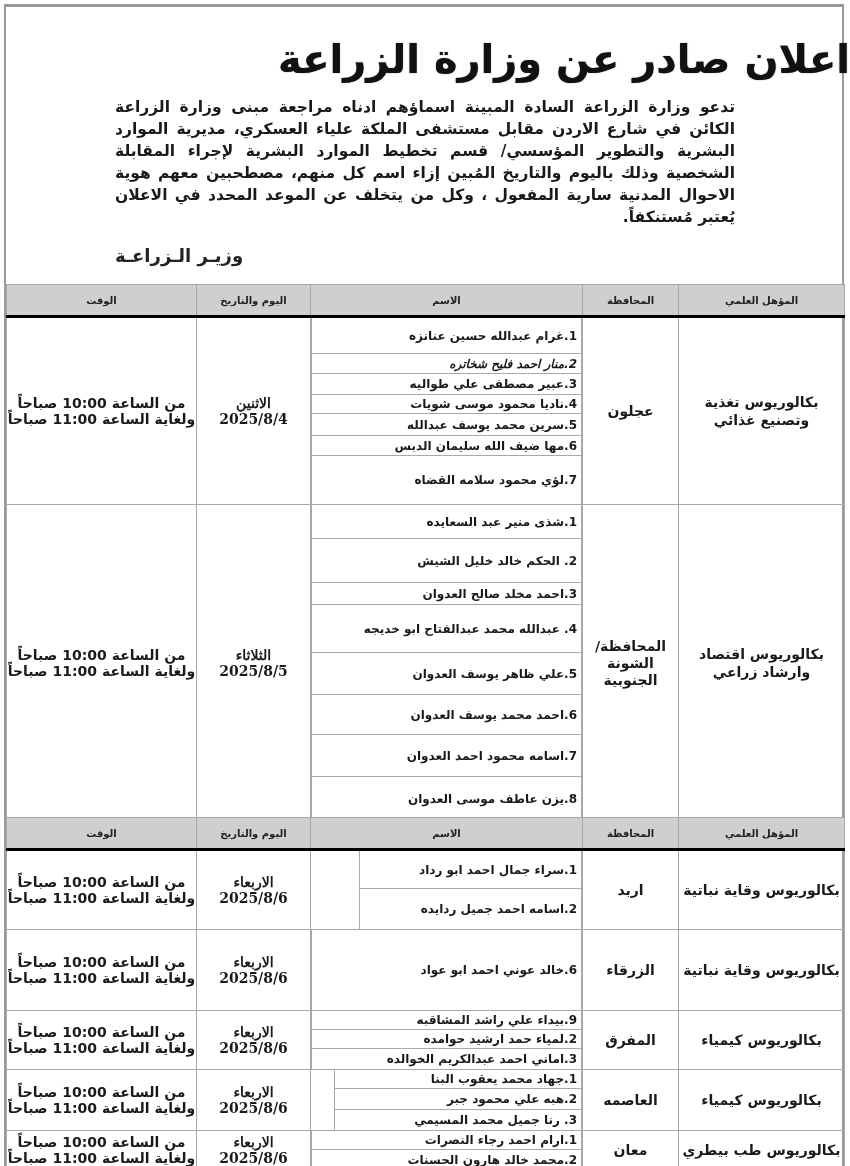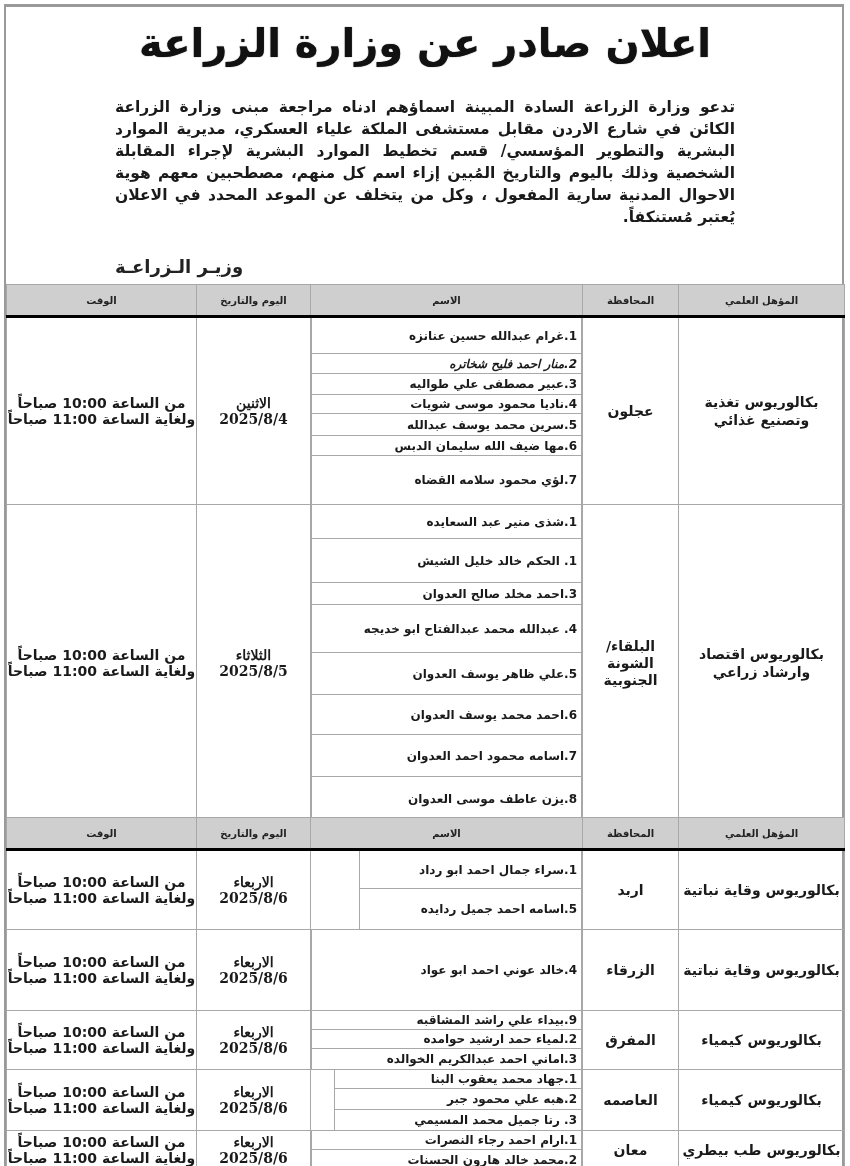--- a/index.html
+++ b/index.html
@@ -1,20 +1,20 @@
 <!DOCTYPE html>
 <html><head>
 <meta charset="utf-8">
 <style>
   html, body { margin: 0; padding: 0; background: #ffffff; }
   body { width: 850px; height: 1166px; overflow: hidden; position: relative; font-family: "DejaVu Sans", sans-serif; color: #111; }
   .frame { position: absolute; left: 4px; top: 4px; width: 840px; height: 1166px; border-left: 2px solid #9a9a9a; border-right: 2px solid #9a9a9a; border-top: 3px solid #9a9a9a; box-sizing: border-box; }
-  .title { position: absolute; top: 20px; left: 0; width: 850px; text-align: center; font-size: 40px; font-weight: bold; direction: rtl; letter-spacing: 0; color: #111; text-shadow: 0 0 1px #333; }
+  .title { position: absolute; top: 36px; left: 0; width: 850px; font-size: 40px; font-weight: bold; direction: rtl; letter-spacing: 0; color: #111; text-shadow: 0 0 1px #333; }
   .intro { position: absolute; top: 96px; left: 115px; width: 620px; direction: rtl; text-align: justify; text-align-last: right; font-size: 15.5px; line-height: 22px; font-weight: bold; color: #1a1a1a; }
-  .signature { position: absolute; top: 256px; left: 115px; width: 190px; direction: rtl; text-align: left; font-size: 18px; font-weight: bold; letter-spacing: 6px; color: #222; }
+  .signature { position: absolute; top: 245px; left: 115px; width: 190px; direction: rtl; text-align: left; font-size: 18px; font-weight: bold; letter-spacing: 6px; color: #222; }
   table.grid { position: absolute; left: 6px; width: 838px; border-collapse: collapse; direction: rtl; table-layout: fixed; }
   table.grid td, table.grid th { border: 1px solid #a8a8a8; padding: 0; text-align: center; vertical-align: middle; font-weight: bold; font-size: 14px; color: #1a1a1a; }
   table.grid th { background: #cfcfcf; height: 30px; font-size: 10px; color: #222; border-bottom: 3px solid #000000; }
   .col-q { width: 166px; }
   .col-g { width: 96px; }
   .col-n { width: 272px; }
   .col-d { width: 114px; }
   .col-t { width: 190px; }
   .qual { font-size: 15px; line-height: 18px; padding: 0 10px; }
   .gov { font-size: 14px; line-height: 17px; }
@@ -70,25 +70,25 @@
       <div>2025/8/4</div>
     </td>
     <td class="time">
       <div>من الساعة 10:00 صباحاً</div>
       <div>ولغاية الساعة 11:00 صباحاً</div>
     </td>
   </tr>
 
   <tr style="height:316px;">
     <td class="qual">بكالوريوس اقتصاد وارشاد زراعي</td>
-    <td class="gov">البلقاء/ الشونة الجنوبية</td>
+    <td class="gov">المحافظة/ الشونة الجنوبية</td>
     <td class="names">
       <div class="namelist" style="height:316px;">
         <div class="namecell" style="height:34px;">1.شذى منير عبد السعايده</div>
-        <div class="namecell" style="height:44px;">1. الحكم خالد خليل الشيش</div>
+        <div class="namecell" style="height:44px;">2. الحكم خالد خليل الشيش</div>
         <div class="namecell" style="height:22px;">3.احمد مخلد صالح العدوان</div>
         <div class="namecell" style="height:48px;">4. عبدالله محمد عبدالفتاح ابو خديجه</div>
         <div class="namecell" style="height:42px;">5.علي ظاهر يوسف العدوان</div>
         <div class="namecell" style="height:40px;">6.احمد محمد يوسف العدوان</div>
         <div class="namecell" style="height:42px;">7.اسامه محمود احمد العدوان</div>
         <div class="namecell" style="height:44px;">8.يزن عاطف موسى العدوان</div>
       </div>
     </td>
     <td class="date">
       <div>الثلاثاء</div>
@@ -118,39 +118,39 @@
     <th>اليوم والتاريخ</th>
     <th>الوقت</th>
   </tr>
 
   <tr style="height:78px;">
     <td class="qual">بكالوريوس وقاية نباتية</td>
     <td class="gov">اربد</td>
     <td class="names">
       <div class="namelist" style="height:78px;margin-left:48px;">
         <div class="namecell" style="height:38px;">1.سراء جمال احمد ابو رداد</div>
-        <div class="namecell" style="height:40px;">5.اسامه احمد جميل ردايده</div>
+        <div class="namecell" style="height:40px;">2.اسامه احمد جميل ردايده</div>
       </div>
     </td>
     <td class="date">
       <div>الاربعاء</div>
       <div>2025/8/6</div>
     </td>
     <td class="time">
       <div>من الساعة 10:00 صباحاً</div>
       <div>ولغاية الساعة 11:00 صباحاً</div>
     </td>
   </tr>
 
   <tr style="height:80px;">
     <td class="qual">بكالوريوس وقاية نباتية</td>
     <td class="gov">الزرقاء</td>
     <td class="names">
       <div class="namelist" style="height:80px;">
-        <div class="namecell" style="height:80px;">4.خالد عوني احمد ابو عواد</div>
+        <div class="namecell" style="height:80px;">6.خالد عوني احمد ابو عواد</div>
       </div>
     </td>
     <td class="date">
       <div>الاربعاء</div>
       <div>2025/8/6</div>
     </td>
     <td class="time">
       <div>من الساعة 10:00 صباحاً</div>
       <div>ولغاية الساعة 11:00 صباحاً</div>
     </td>

